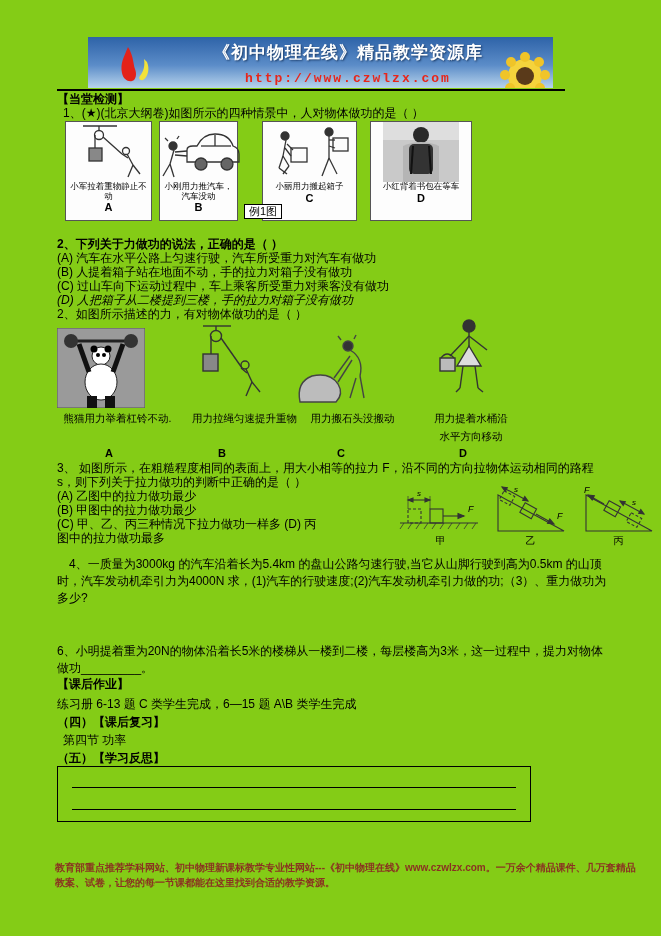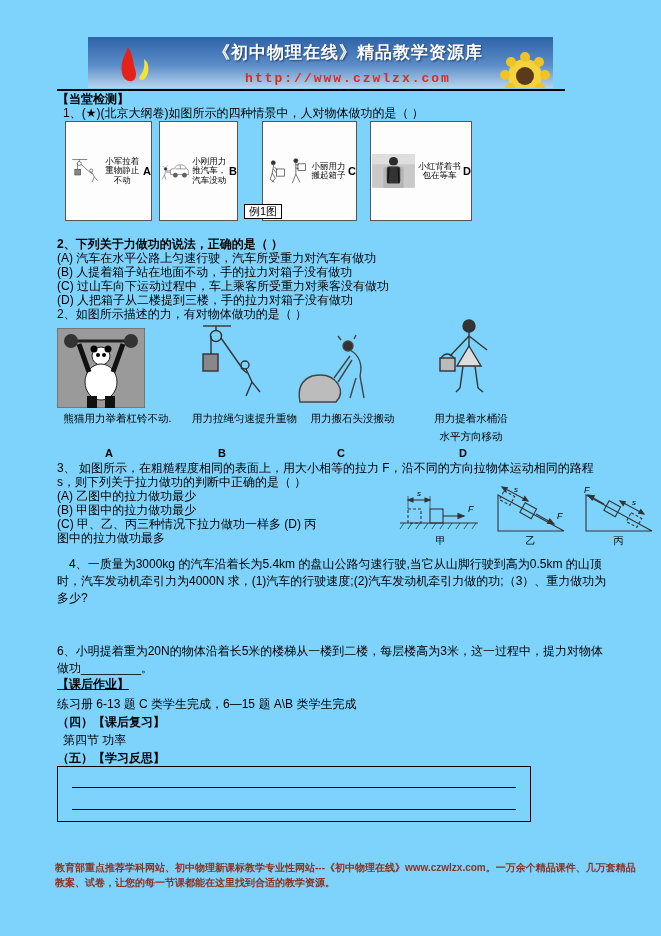--- a/index.html
+++ b/index.html
@@ -1,33 +1,33 @@
 <!DOCTYPE html>
 <html><head>
 <meta charset="utf-8">
 <style>
   html,body{margin:0;padding:0;background:#fff;}
-  .page{position:relative;width:661px;height:936px;background:#7dd3fc;overflow:hidden;
+  .page{position:relative;width:661px;height:936px;background:#84cc16;overflow:hidden;
         font-family:"Liberation Sans","DejaVu Sans",sans-serif;color:#000;}
   .abs{position:absolute;}
   .t{font-size:12px;line-height:14px;white-space:nowrap;}
   .bold{font-weight:bold;}
   
   .banner{position:absolute;left:88px;top:37px;width:465px;height:51px;overflow:hidden;
           background:linear-gradient(180deg,#2e63a8 0%,#5b8cc8 55%,#b8d4ec 100%);}
   .banner-title{position:absolute;left:95px;top:4px;width:330px;text-align:center;
                 color:#fff;font-weight:bold;font-size:17px;letter-spacing:1px;
                 text-shadow:1px 1px 2px #1a3a66;white-space:nowrap;}
   .banner-url{position:absolute;left:95px;top:34px;width:330px;text-align:center;
               color:#e8251a;font-weight:bold;font-size:13px;letter-spacing:2px;
               font-family:"Liberation Mono","DejaVu Sans Mono",monospace;white-space:nowrap;}
   .header-rule{position:absolute;left:57px;top:89px;width:508px;height:2px;background:#000;}
   
   .qbox{position:absolute;top:121px;height:100px;border:1px solid #555;background:#fdfdfd;
-        display:flex;flex-direction:row;align-items:center;box-sizing:border-box;}
+        display:flex;flex-direction:column;align-items:center;box-sizing:border-box;}
   .qbox .cap{font-size:8.5px;line-height:9.5px;text-align:center;white-space:normal;padding:0 2px;}
   .qbox .letter{font-size:11px;font-weight:bold;line-height:12px;}
   .figlabel{position:absolute;top:204px;left:244px;border:1px solid #000;background:#fff;
             font-size:11px;line-height:13px;padding:0 4px;}
   
   .cap2{position:absolute;font-size:10.5px;line-height:12px;text-align:center;white-space:nowrap;}
   .letter2{position:absolute;top:447px;font-size:11px;font-weight:bold;}
   
   .inc{position:absolute;top:483px;display:flex;flex-direction:column;align-items:center;}
   .inc .lab{font-size:10px;line-height:11px;margin-top:0;}
@@ -155,21 +155,21 @@
     <div class="cap">小红背着书包在等车</div>
     <div class="letter">D</div>
   </div>
 
   <div class="figlabel">例1图</div>
 
   <div class="abs t bold" style="left:57px;top:237px;">2、下列关于力做功的说法，正确的是（    ）</div>
   <div class="abs t" style="left:57px;top:251px;">(A) 汽车在水平公路上匀速行驶，汽车所受重力对汽车有做功</div>
   <div class="abs t" style="left:57px;top:265px;">(B) 人提着箱子站在地面不动，手的拉力对箱子没有做功</div>
   <div class="abs t" style="left:57px;top:279px;">(C) 过山车向下运动过程中，车上乘客所受重力对乘客没有做功</div>
-  <div class="abs t" style="left:57px;top:293px;">(D) 人把箱子从二楼提到三楼，手的拉力对箱子没有做功</div>
+  <div class="abs t" style="left:57px;top:293px;font-style:italic;">(D) 人把箱子从二楼提到三楼，手的拉力对箱子没有做功</div>
   <div class="abs t" style="left:57px;top:307px;">2、如图所示描述的力，有对物体做功的是（    ）</div>
 
   <svg class="abs" style="left:57px;top:328px;" width="88" height="80" viewBox="0 0 88 80">
     <rect x="0" y="0" width="88" height="80" fill="#9a9a9a" stroke="#555"></rect>
     <line x1="10" y1="13" x2="78" y2="13" stroke="#222" stroke-width="3"></line>
     <circle cx="14" cy="13" r="7" fill="#333"></circle>
       <circle cx="74" cy="13" r="7" fill="#333"></circle>
     <circle cx="44" cy="28" r="9" fill="#fff" stroke="#222"></circle>
     <circle cx="37" cy="21" r="3.5" fill="#000"></circle>
       <circle cx="51" cy="21" r="3.5" fill="#000"></circle>
@@ -309,21 +309,21 @@
       </g>
       <text x="8" y="10" font-size="9" font-style="italic" fill="#000">F</text>
       <text x="56" y="22" font-size="8" font-style="italic" fill="#000">s</text>
     </svg>
     <div class="lab">丙</div>
   </div>
 
   <div class="abs para" style="left:57px;top:556px;width:558px;text-indent:12px;">4、一质量为3000kg 的汽车沿着长为5.4km 的盘山公路匀速行驶,当它从山脚行驶到高为0.5km 的山顶时，汽车发动机牵引力为4000N 求，(1)汽车的行驶速度;(2)汽车发动机牵引力做的功;（3）、重力做功为多少?</div>
   <div class="abs para" style="left:57px;top:643px;width:558px;line-height:17px;">6、小明提着重为20N的物体沿着长5米的楼梯从一楼到二楼，每层楼高为3米，这一过程中，提力对物体做功_________。</div>
 
-  <div class="abs t bold" style="left:57px;top:677px;text-decoration:underline;">【课后作业】</div>
+  <div class="abs t bold" style="left:57px;top:677px;">【课后作业】</div>
   <div class="abs t" style="left:57px;top:697px;">练习册 6-13 题 C 类学生完成，6—15 题 A\B 类学生完成</div>
   <div class="abs t bold" style="left:57px;top:715px;">（四）【课后复习】</div>
   <div class="abs t" style="left:63px;top:733px;">第四节      功率</div>
   <div class="abs t bold" style="left:57px;top:751px;">（五）【学习反思】</div>
 
   <div class="ansbox">
     <div class="ansline" style="top:20px;"></div>
     <div class="ansline" style="top:42px;"></div>
   </div>
 

